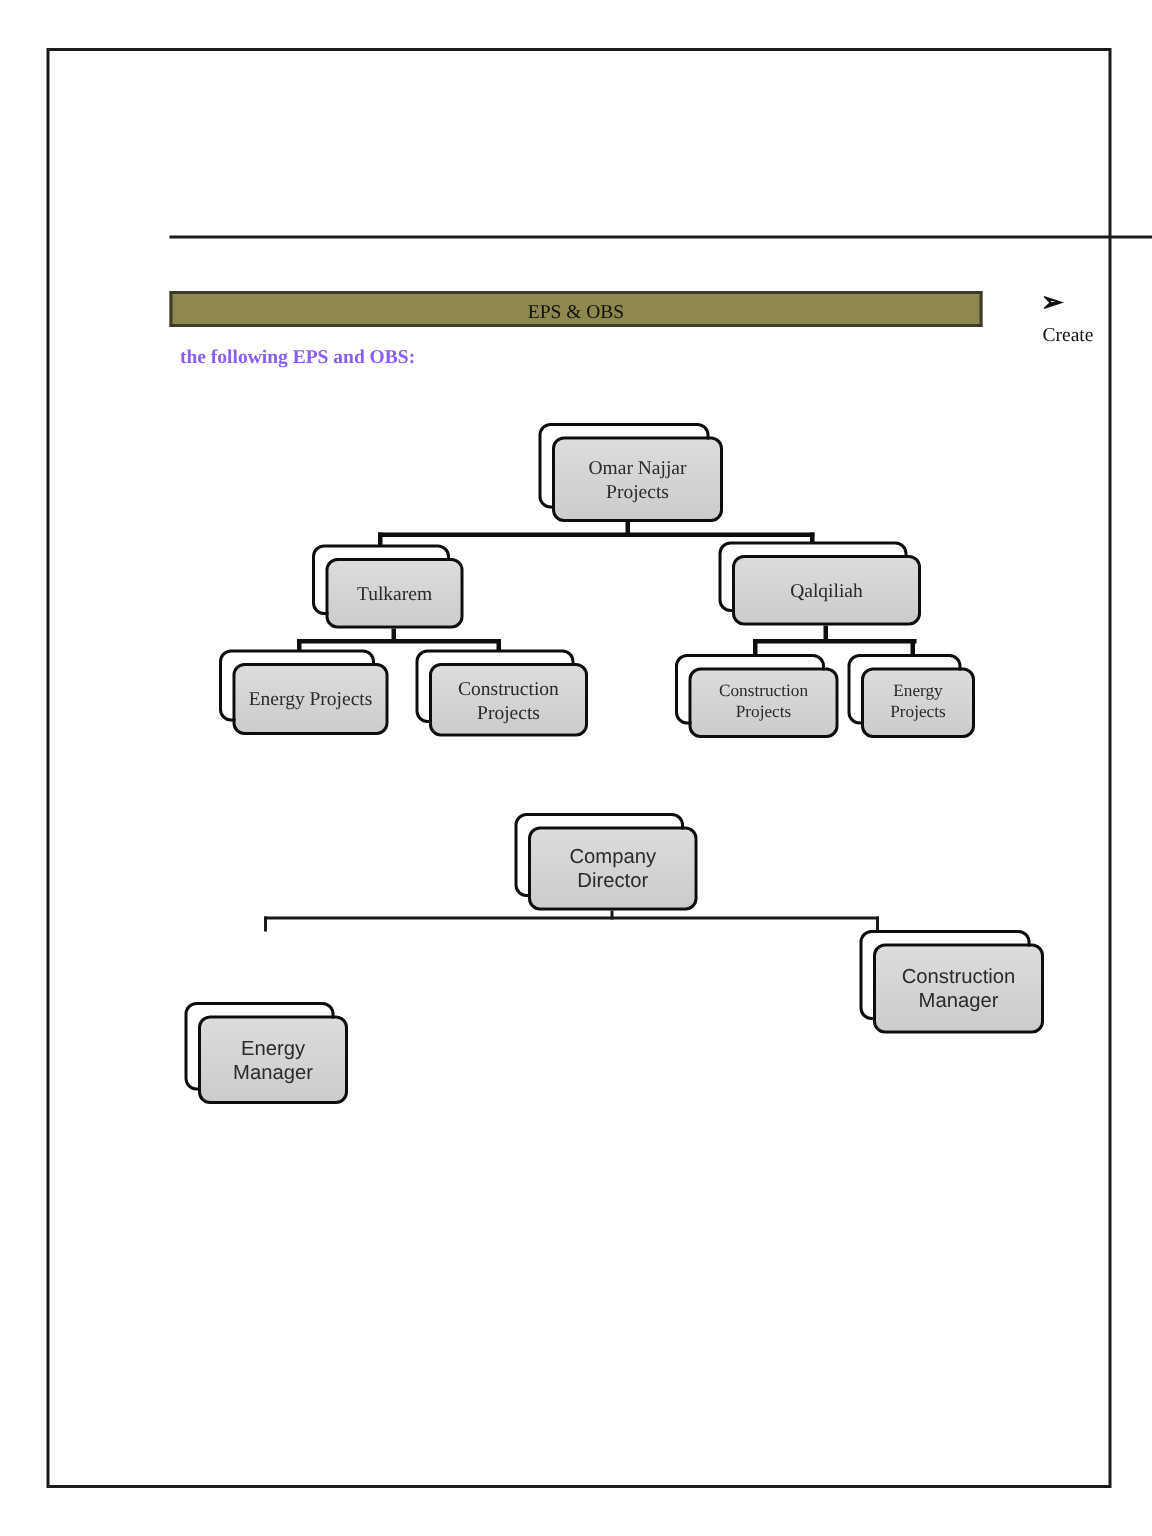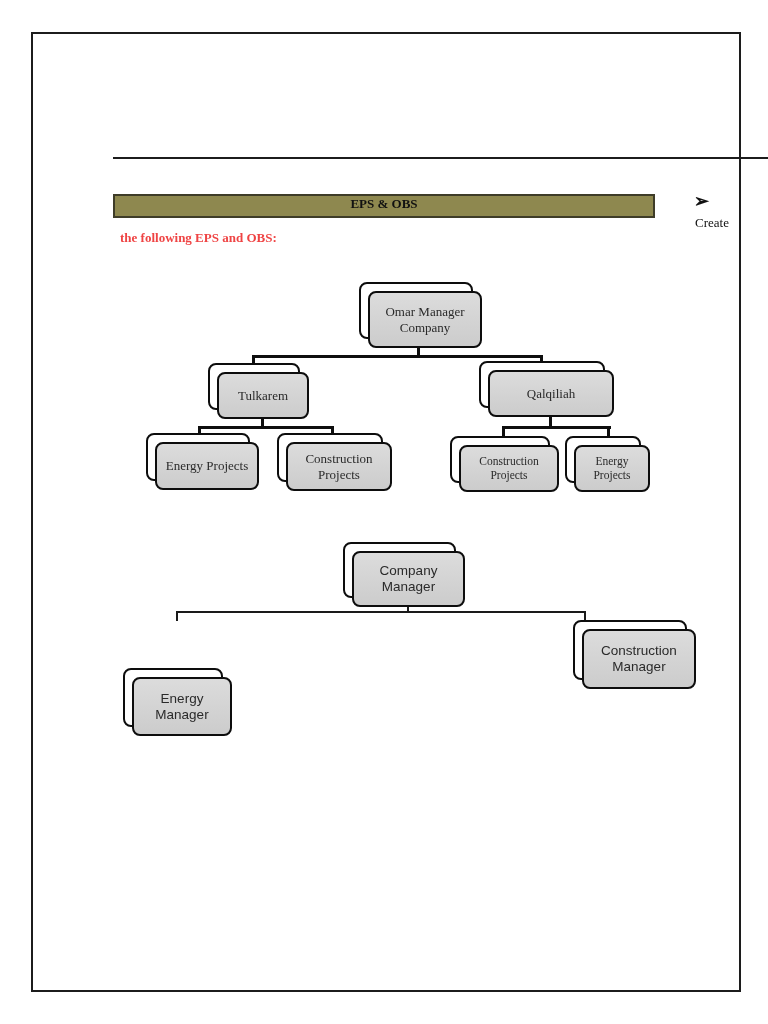--- a/index.html
+++ b/index.html
@@ -11,26 +11,26 @@
     position:absolute;left:31px;top:32px;width:710px;height:960px;
     border:2px solid #1c1c1c;background:#ffffff;box-sizing:border-box;
   }
   .doc-title{
     position:absolute;left:115px;top:92px;width:600px;text-align:center;
     font-size:17px;font-weight:bold;color:#111111;letter-spacing:.2px;
   }
   .h-rule{position:absolute;left:113px;top:157px;width:655px;height:2px;background:#1c1c1c;}
   .banner{
     position:absolute;left:113px;top:194px;width:542px;height:24px;box-sizing:border-box;
-    border:2px solid #3e3c28;display:flex;align-items:flex-start;justify-content:center;
-    font-size:13px;font-weight:bold;color:#111111;
+    border:2px solid #3e3c28;display:flex;align-items:flex-end;justify-content:center;
+    font-size:13px;font-weight:normal;color:#111111;
   }
   .arrow-glyph{position:absolute;left:694px;top:190px;font-size:18px;font-weight:bold;color:#111;}
   .create-word{position:absolute;left:664px;top:215px;font-size:13px;font-weight:normal;color:#111;margin-left:31px;}
-  .following-line{position:absolute;left:120px;top:230px;font-size:13px;font-weight:bold;color:#ef4444;}
+  .following-line{position:absolute;left:120px;top:230px;font-size:13px;font-weight:bold;color:#8b5cf6;}
 
   
   .node{position:absolute;}
   .node .back{
     position:absolute;left:0;top:0;width:100%;height:100%;
     background:#ffffff;border:2px solid #0d0d0d;border-radius:8px;box-sizing:border-box;
   }
   .node .front{
     position:absolute;left:9px;top:9px;width:100%;height:100%;
     background:linear-gradient(180deg,#dcdcdc 0%,#d3d3d3 55%,#cccccc 100%);
@@ -72,21 +72,21 @@
     <div class="c1" style="left:198px;top:426px;width:3px;height:9px;"></div>
     <div class="c1" style="left:331px;top:426px;width:3px;height:9px;"></div>
 
     <div class="c1" style="left:549px;top:417px;width:3px;height:11px;"></div>
     <div class="c1" style="left:502px;top:426px;width:109px;height:3px;"></div>
     <div class="c1" style="left:502px;top:426px;width:3px;height:12px;"></div>
     <div class="c1" style="left:607px;top:426px;width:3px;height:12px;"></div>
 
     <div class="node" style="left:359px;top:282px;width:114px;height:57px;">
       <div class="back"></div>
-      <div class="front">Omar Manager Company</div>
+      <div class="front">Omar Najjar Projects</div>
     </div>
     <div class="node" style="left:208px;top:363px;width:92px;height:47px;">
       <div class="back"></div>
       <div class="front">Tulkarem</div>
     </div>
     <div class="node" style="left:479px;top:361px;width:126px;height:47px;">
       <div class="back"></div>
       <div class="front">Qalqiliah</div>
     </div>
     <div class="node" style="left:146px;top:433px;width:104px;height:48px;">
@@ -109,21 +109,21 @@
 
   <div class="chart2">
 
     <div class="c2" style="left:407px;top:607px;width:2px;height:6px;"></div>
     <div class="c2" style="left:176px;top:611px;width:410px;height:2px;"></div>
     <div class="c2" style="left:176px;top:611px;width:2px;height:10px;"></div>
     <div class="c2" style="left:584px;top:611px;width:2px;height:10px;"></div>
 
     <div class="node" style="left:343px;top:542px;width:113px;height:56px;">
       <div class="back"></div>
-      <div class="front">Company Manager</div>
+      <div class="front">Company Director</div>
     </div>
     <div class="node" style="left:123px;top:620px;width:100px;height:59px;margin-top:48px;">
       <div class="back"></div>
       <div class="front">Energy Manager</div>
     </div>
     <div class="node" style="left:525px;top:620px;width:114px;height:60px;margin-left:48px;">
       <div class="back"></div>
       <div class="front">Construction Manager</div>
     </div>
   </div>

